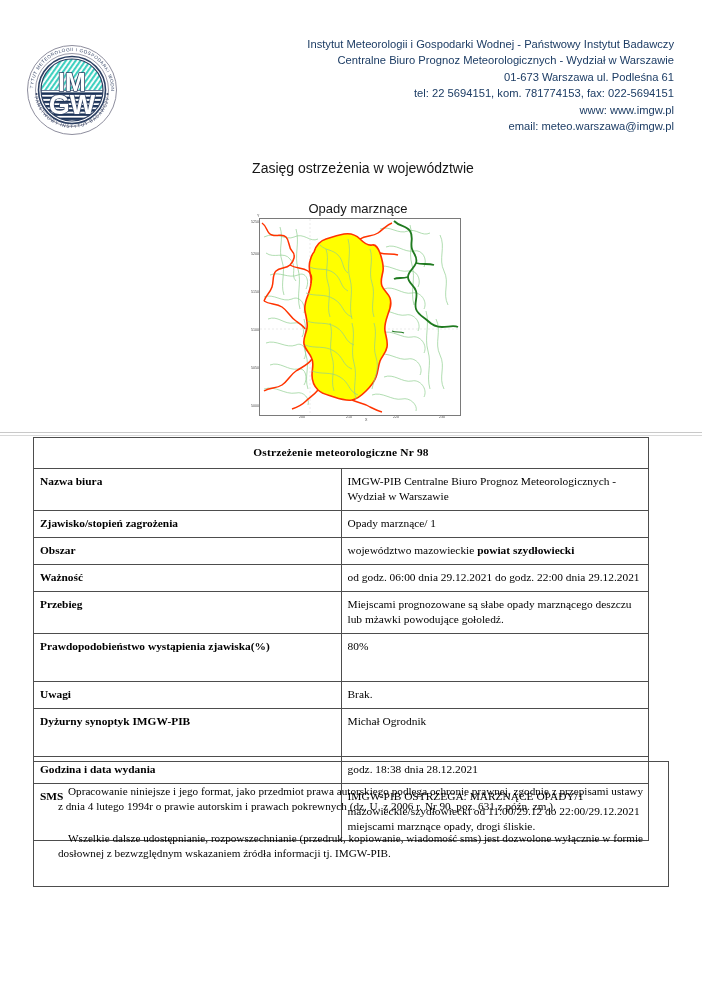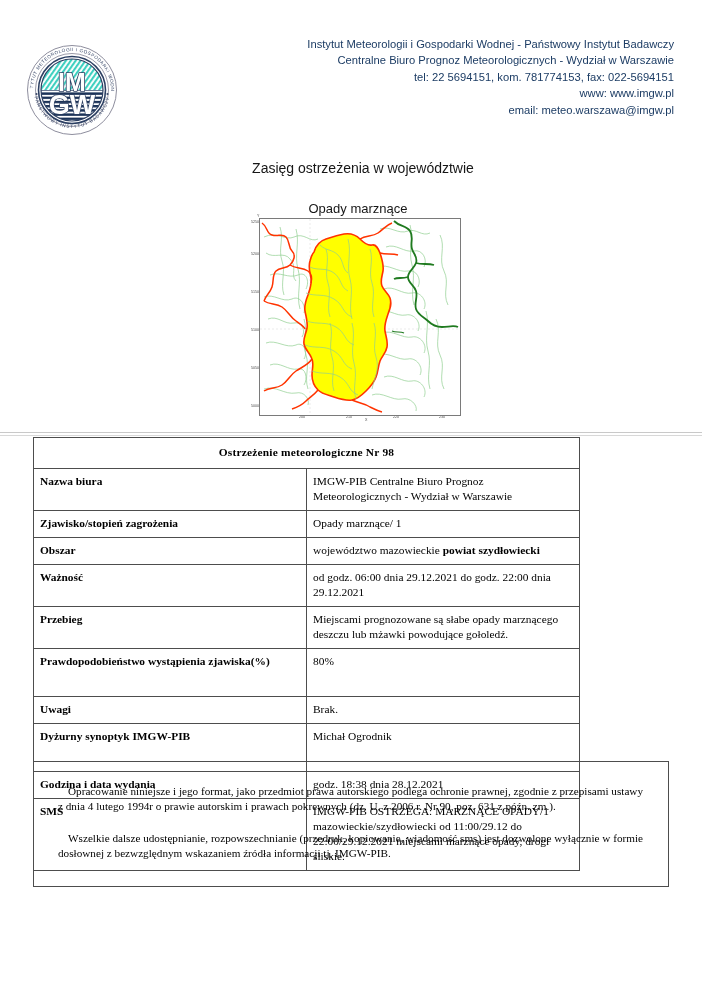--- a/index.html
+++ b/index.html
@@ -115,21 +115,21 @@
     width: 702px;
     height: 1px;
     background: #d8d8d8;
   }
 
   
   .warn-table {
     position: absolute;
     left: 33px;
     top: 437px;
-    width: 547px;
+    width: 616px;
     border-collapse: collapse;
     table-layout: fixed;
   }
   .warn-table td {
     border: 1px solid #4d4d4d;
     padding: 5px 6px 6px 6px;
     font-size: 11.4px;
     line-height: 15px;
     vertical-align: top;
     color: #000000;
@@ -214,20 +214,21 @@
         <textPath href="#arcBot" startOffset="50%" text-anchor="middle">PAŃSTWOWY INSTYTUT BADAWCZY</textPath>
       </text>
       <circle cx="12.5" cy="52" r="1.1" fill="#3b4a6b"></circle>
       <circle cx="83.5" cy="52" r="1.1" fill="#3b4a6b"></circle>
     </svg>
   </div>
 
   <div class="header-text">
     <div>Instytut Meteorologii i Gospodarki Wodnej - Państwowy Instytut Badawczy</div>
     <div class="line-bold">Centralne Biuro Prognoz Meteorologicznych - Wydział w Warszawie</div>
+    <div>01-673 Warszawa ul. Podleśna 61</div>
     <div>tel: 22 5694151, kom. 781774153, fax: 022-5694151</div>
     <div>www: www.imgw.pl</div>
     <div>email: meteo.warszawa@imgw.pl</div>
   </div>
 </div>
 
 <div class="map-section">
 
   <div class="map-caption">Zasięg ostrzeżenia w województwie</div>
   <div class="map-subcaption">Opady marznące</div>

